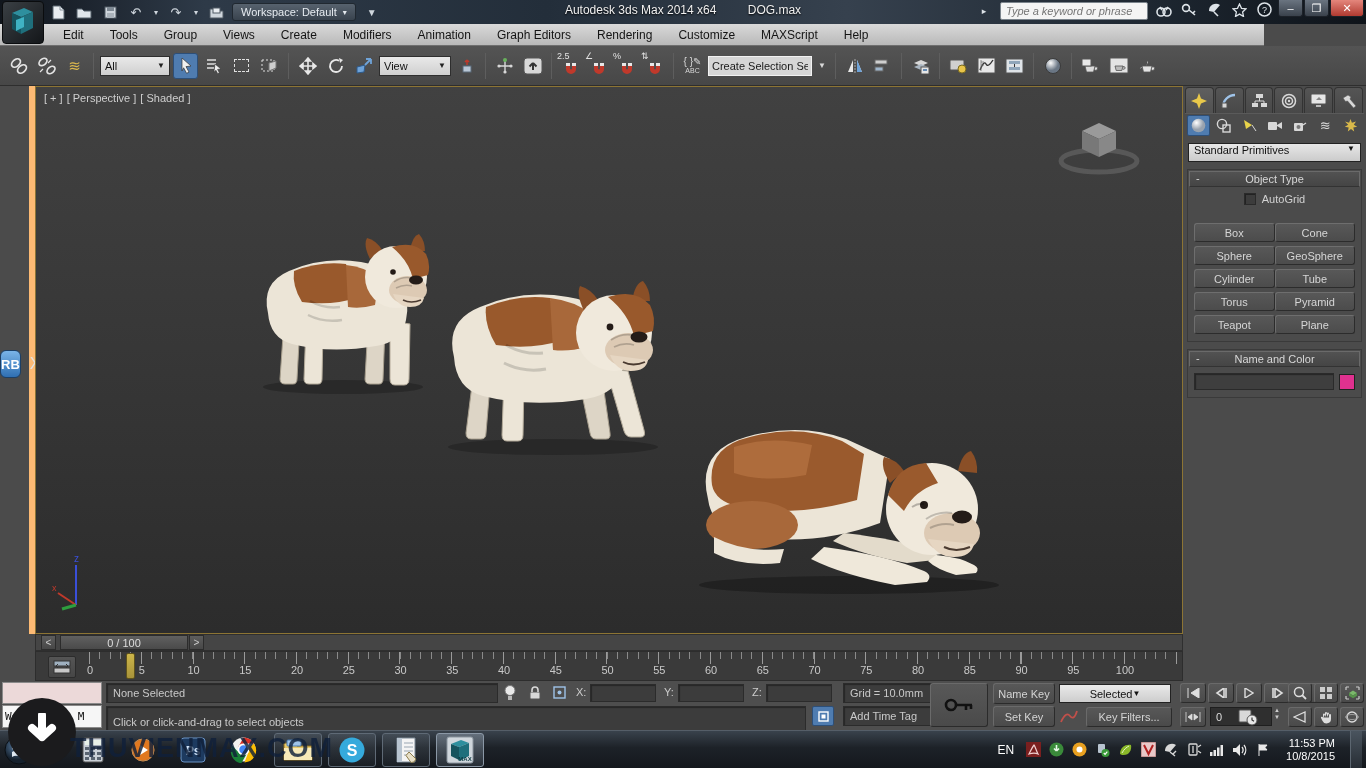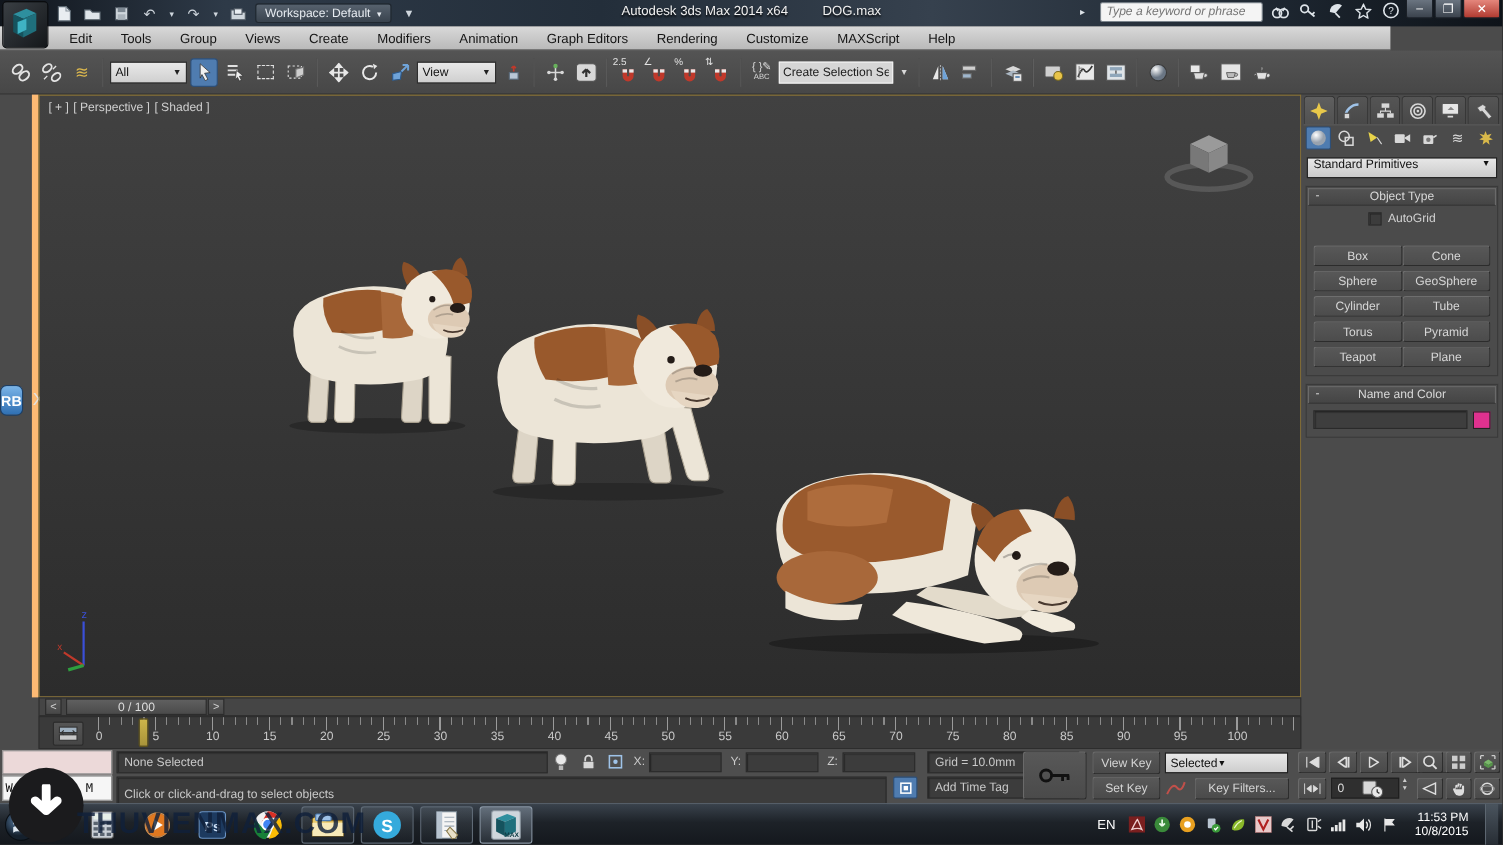--- a/index.html
+++ b/index.html
@@ -147,21 +147,21 @@
   #listener-pink { left:2px; top:1px; width:100px; height:22px; background:#ecd9d9; border:1px solid #8a8a8a; }
   #listener-white { left:2px; top:24px; width:100px; height:23px; background:#f6f6f6; border:1px solid #8a8a8a;
     font-family:"DejaVu Sans Mono",monospace; font-size:11px; color:#111; display:flex; align-items:center; padding:0 2px; overflow:hidden; white-space:nowrap; }
   .coordfield { width:66px; height:18px; }
   .keybtn-tall { left:930px; top:2px; width:58px; height:44px; }
   #playback { display:flex; gap:2px; align-items:center; }
   .pbtn { width:26px; height:20px; }
   .navico { width:24px; height:20px; }
   select.kmode, .kmode { width:112px; height:19px; background:linear-gradient(#e9e9e9,#cdcdcd);
     border:1px solid #222; color:#111; font-size:11px; display:flex; align-items:center;
-    justify-content:flex-start; padding:0 4px; }
+    justify-content:center; padding:0 4px; }
   #frame-field { width:62px; height:19px; background:#2f2f2f; border:1px solid #1f1f1f;
     color:#ddd; display:flex; align-items:center; padding:0 5px; }
 
   
   #taskbar { left:0; top:730px; width:1366px; height:38px;
     background:linear-gradient(#39424c,#1d2228 45%,#14181d); border-top:1px solid #555e68;
     display:flex; align-items:center; }
   .tk-small { width:30px; height:30px; display:flex; align-items:center; justify-content:center; }
   .tk-big { width:48px; height:34px; display:flex; align-items:center; justify-content:center;
     border-radius:3px; margin:0 3px; }
@@ -811,21 +811,21 @@
       <span class="inset abs" style="left:843px;top:0;width:138px;height:20px">Add Time Tag</span>
     </div>
 
     <span class="sbtn abs keybtn-tall">
         <svg width="30" height="16">
           <circle cx="7" cy="8" r="5" fill="none" stroke="#111" stroke-width="2.6"></circle>
           <path d="M12 8h16M22 8v5M27 8v4" stroke="#111" stroke-width="2.6"></path>
         </svg>
       </span>
 
-    <span class="sbtn abs" style="left:993px;top:2px;width:62px;height:21px">View Key</span>
+    <span class="sbtn abs" style="left:993px;top:2px;width:62px;height:21px">Name Key</span>
     <span class="sbtn abs" style="left:993px;top:25px;width:62px;height:21px">Set Key</span>
 
     <span class="kmode abs" style="left:1059px;top:3px">
       <span>Selected</span>
       <span style="font-size:8px">▼</span>
     </span>
     <span class="abs" style="left:1059px;top:27px"><svg width="20" height="17">
           <path d="M2 14q5-11 9-6t7-5" fill="none" stroke="#c0504a" stroke-width="1.8"></path>
         </svg></span>
     <span class="sbtn abs" style="left:1086px;top:26px;width:86px;height:20px">Key Filters...</span>

